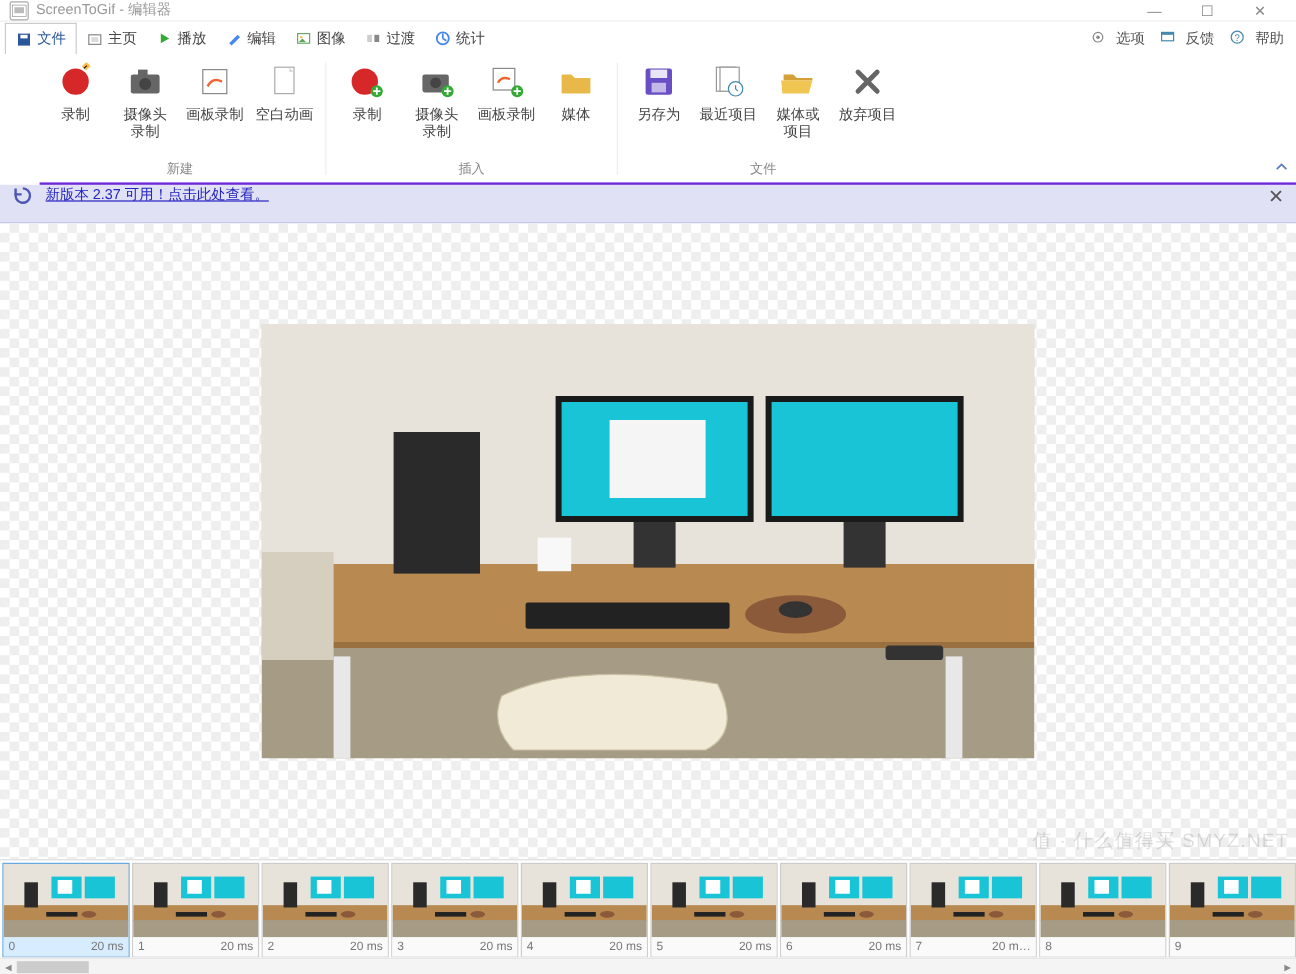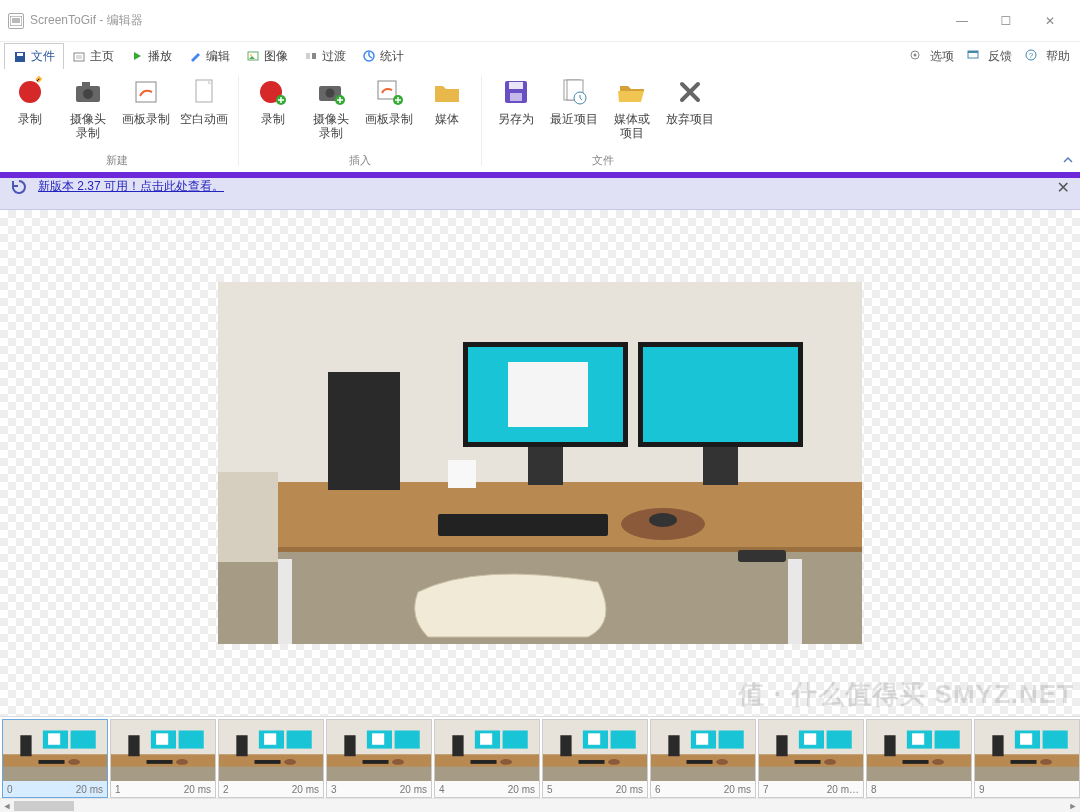--- a/index.html
+++ b/index.html
@@ -1,35 +1,35 @@
 <!DOCTYPE html>
 <html><head>
 <meta charset="utf-8">
 <style>
 * { box-sizing: border-box; margin: 0; padding: 0; font-family: "Microsoft YaHei", "Segoe UI", sans-serif; }
 body { width: 1080px; height: 812px; background: #fff; overflow: hidden; display: flex; flex-direction: column; }
 
 
-.titlebar { height: 42px; display: flex; align-items: center; padding: 0 8px; color: #999; font-size: 12px; border-bottom: 1px solid #eee; }
+.titlebar { height: 18px; display: flex; align-items: center; padding: 0 8px; color: #999; font-size: 12px; border-bottom: 1px solid #eee; }
 .titlebar .app-icon { width: 16px; height: 16px; margin-right: 6px; border: 1px solid #aaa; border-radius: 2px; display: flex; align-items: center; justify-content: center; font-size: 9px; color: #888; }
 .titlebar .title { flex: 1; }
 .winbtns { display: flex; gap: 0; }
 .winbtn { width: 44px; height: 28px; display: flex; align-items: center; justify-content: center; color: #888; cursor: pointer; }
 
 
 .menubar { height: 28px; display: flex; align-items: center; padding: 0 4px; font-size: 12px; color: #444; }
 .menutab { display: flex; align-items: center; gap: 4px; padding: 4px 8px; cursor: pointer; }
 .menutab.active { border: 1px solid #ccc; border-bottom: none; background: #fff; color: #2b579a; }
 .menutab .ico { width: 14px; height: 14px; display: inline-flex; align-items: center; justify-content: center; }
 .menubar .spacer { flex: 1; }
 .toplink { display: flex; align-items: flex-start; gap: 8px; padding: 4px 6px; cursor: pointer; color: #555; }
 .toplink .ico { color: #888; }
 
 
-.ribbon { height: 108px; border-bottom: 6px solid #6d28d9; display: flex; position: relative; background: #fff; }
+.ribbon { height: 108px; border-bottom: 2px solid #6d28d9; display: flex; position: relative; background: #fff; margin-left: 33px; }
 .ribgroup { display: flex; flex-direction: column; align-items: center; padding: 2px 4px 0; }
 .ribitems { display: flex; gap: 6px; flex: 1; }
 .ribbtn { width: 52px; display: flex; flex-direction: column; align-items: center; padding-top: 4px; cursor: pointer; font-size: 12px; color: #444; text-align: center; line-height: 1.2; }
 .ribbtn .bigico { width: 32px; height: 32px; margin-bottom: 4px; display: flex; align-items: center; justify-content: center; }
 .riblabel { font-size: 11px; color: #888; padding: 2px 0 4px; width: 100%; text-align: center; }
 .ribsep { width: 1px; background: #eee; margin: 6px 4px; }
 .ribcollapse { position: absolute; right: 6px; bottom: 4px; color: #888; cursor: pointer; font-size: 10px; }
 
 
 .notif { height: 32px; background: #e1e1f5; display: flex; align-items: flex-start; padding: 0 10px; font-size: 12px; border-bottom: 1px solid #c8c8e8; }
@@ -56,21 +56,21 @@
 .thumb { flex: 1; background: #d8d4c8; position: relative; overflow: hidden; }
 .framebar { height: 16px; display: flex; align-items: center; justify-content: space-between; padding: 0 4px; font-size: 10px; color: #777; background: #fafafa; }
 .frame.sel .framebar { background: #d8ecff; }
 .framebar .dur { }
 .hscroll { height: 14px; display: flex; align-items: center; background: #f4f4f4; border-top: 1px solid #e4e4e4; }
 .hscroll .arr { width: 14px; text-align: center; color: #888; font-size: 9px; cursor: pointer; }
 .hscroll .track { flex: 1; height: 10px; position: relative; }
 .hscroll .grip { position: absolute; left: 0; width: 60px; height: 10px; background: #ccc; }
 
 
-.watermark { position: absolute; right: 6px; bottom: 100px; color: rgba(0,0,0,0.12); font-size: 26px; font-weight: 700; pointer-events: none; letter-spacing: 1px; }
+.watermark { position: absolute; right: 6px; bottom: 100px; color: rgba(0,0,0,0.12); font-size: 16px; font-weight: 400; pointer-events: none; letter-spacing: 1px; }
 
 
 .scene { width:100%; height:100%; }
 </style>
 </head>
 <body>
 
 <div class="titlebar">
   <div class="app-icon">
     <svg width="12" height="10" viewBox="0 0 12 10">

